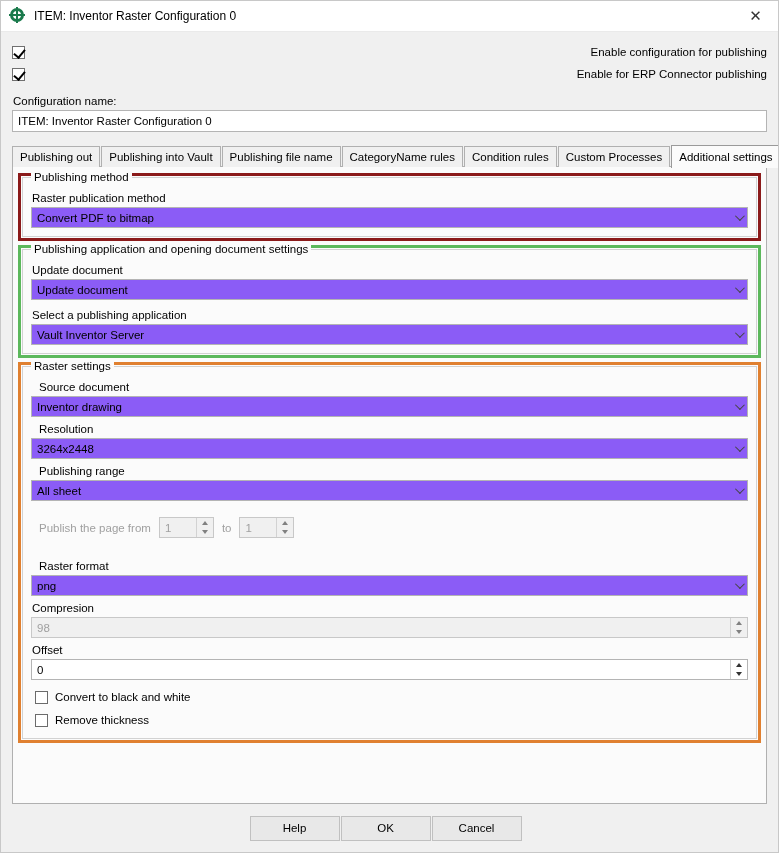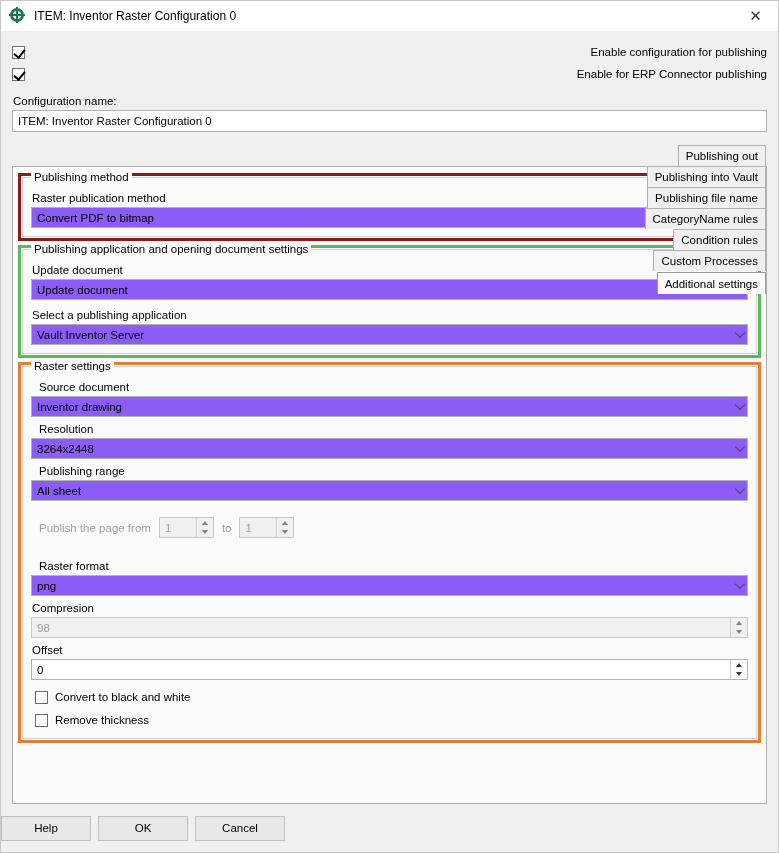--- a/index.html
+++ b/index.html
@@ -111,21 +111,20 @@
   }
 
   
   .tabstrip {
     display: flex;
     align-items: flex-end;
     margin-top: 13px;
     height: 22px;
     position: relative;
     z-index: 2;
-    flex-direction: column;
   }
   .tab {
     border: 1px solid #b0b0b0;
     border-bottom: none;
     background: #f0f0f0;
     padding: 3px 7px 3px 7px;
     margin-right: 1px;
     font-size: 11.5px;
     height: 21px;
     line-height: 14px;
@@ -255,23 +254,23 @@
 
   .cbrow { display: flex; align-items: center; height: 20px; margin-left: 4px; margin-top: 3px; }
   .cbrow .cb { border-color: #6b6b6b; }
 
   
   .footer {
     flex: 0 0 auto;
     height: 48px;
     display: flex;
     align-items: center;
-    justify-content: flex-start;
+    justify-content: center;
     padding-right: 8px;
-    gap: 7px;
+    gap: 1px;
   }
   .btn {
     width: 90px; height: 25px;
     border: 1px solid #c0c0c0;
     background: #e8e8e8;
     font-size: 11.5px;
     display: flex; align-items: center; justify-content: center;
   }
 </style>
 </head>

